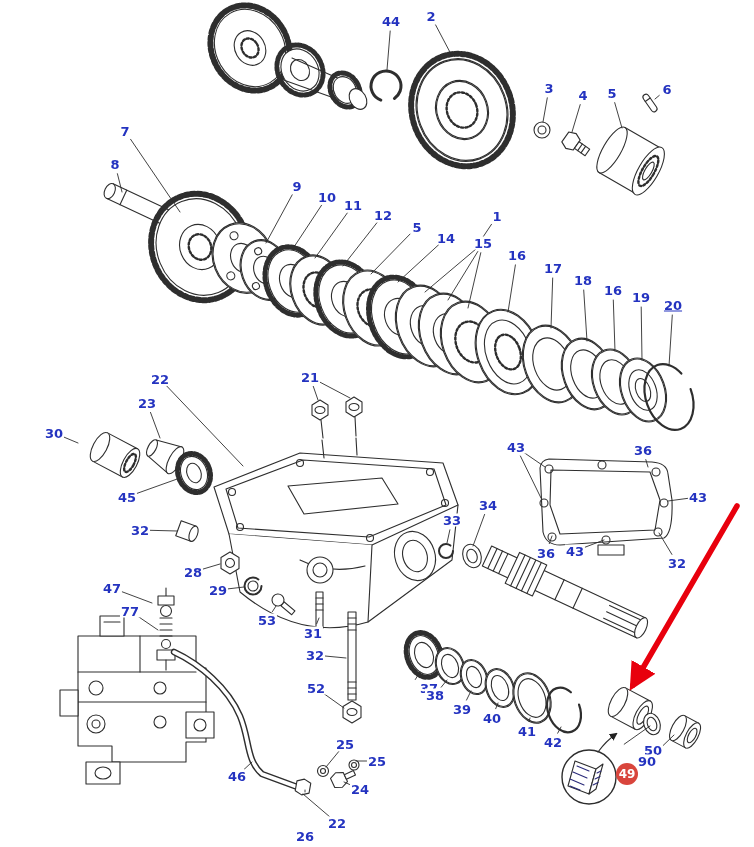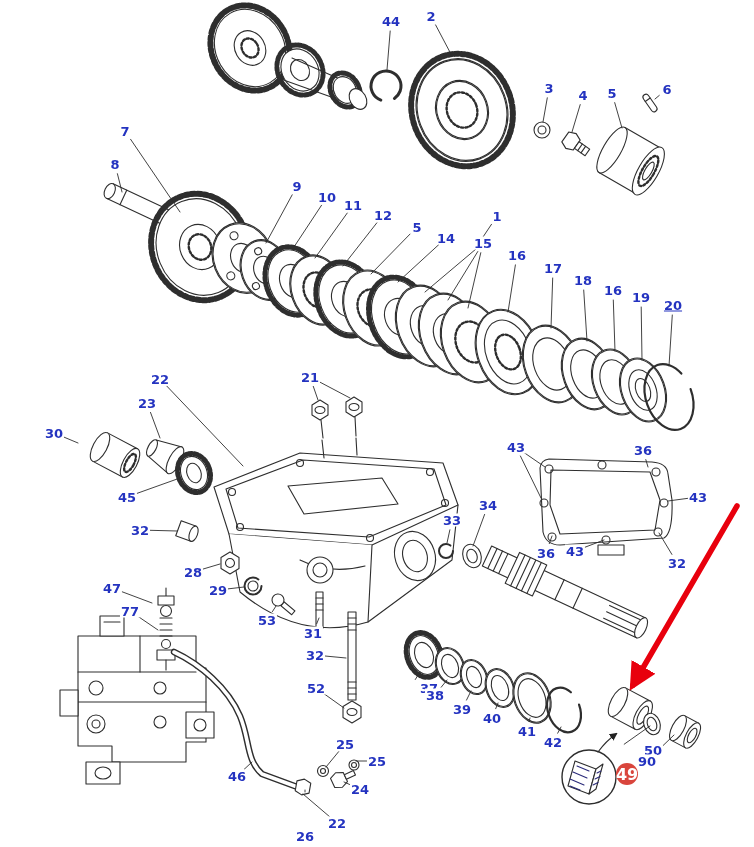--- a/index.html
+++ b/index.html
@@ -28,21 +28,21 @@
   #ahk path{fill:#222222;stroke:none;}
   .callout{
     position:absolute;transform:translate(-50%,-50%);
     color:var(--callout);font-weight:bold;font-size:13px;line-height:1;
     background:#ffffff;padding:0 1px;user-select:none;
   }
   .badge{
     position:absolute;transform:translate(-50%,-50%);
     width:22px;height:22px;border-radius:50%;
     background:var(--badge);color:var(--badge-fg);
-    font-size:16px;font-weight:bold;
+    font-size:12px;font-weight:bold;
     display:flex;align-items:center;justify-content:center;
   }
 </style>
 </head>
 <body>
 
 <div id="stage">
 
 <svg id="art" width="754" height="847" viewBox="0 0 754 847">
   <defs>

